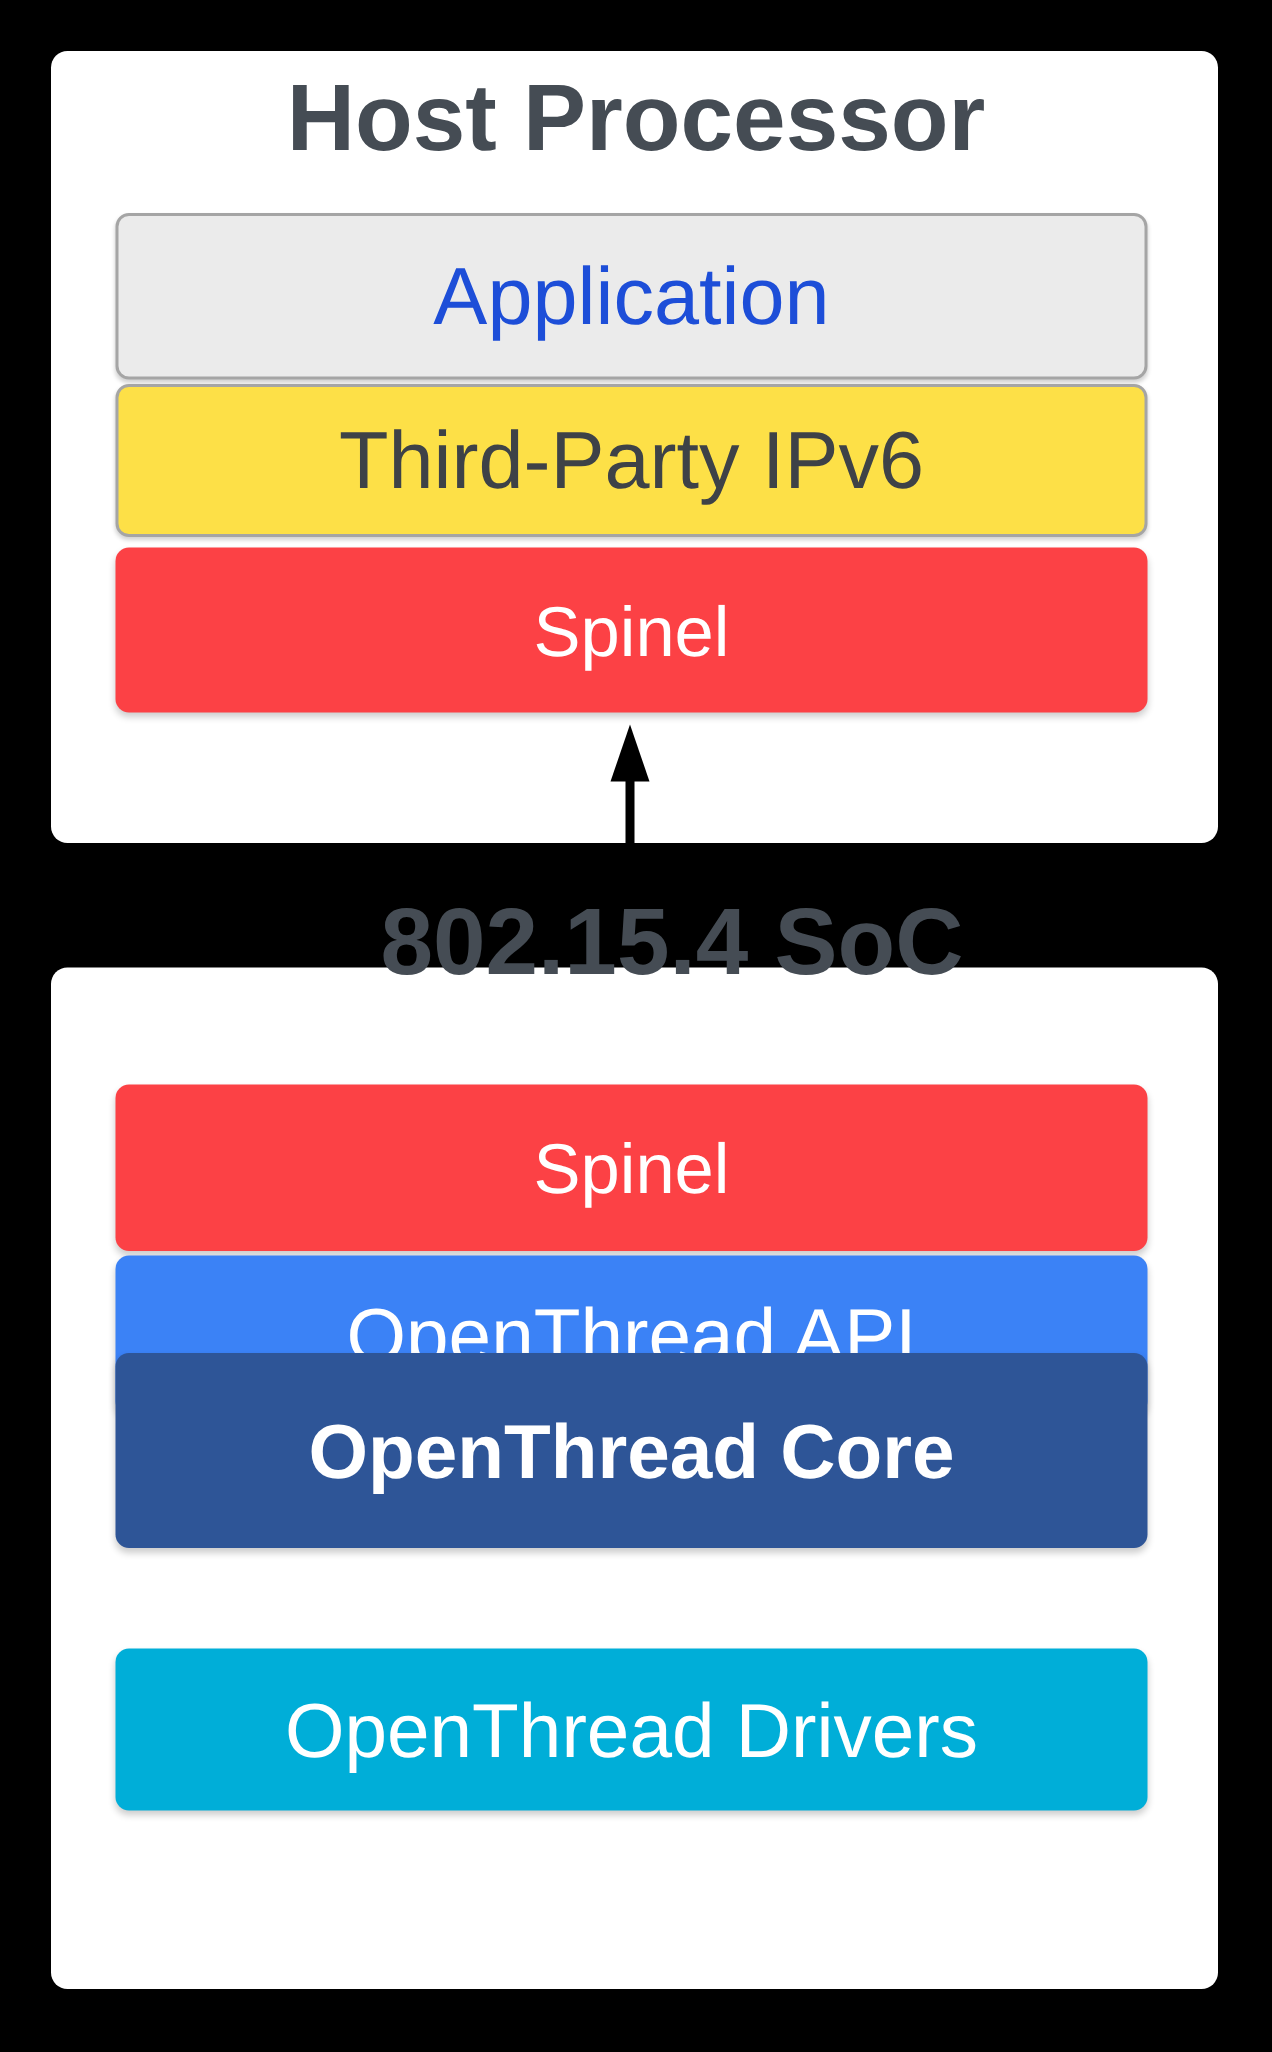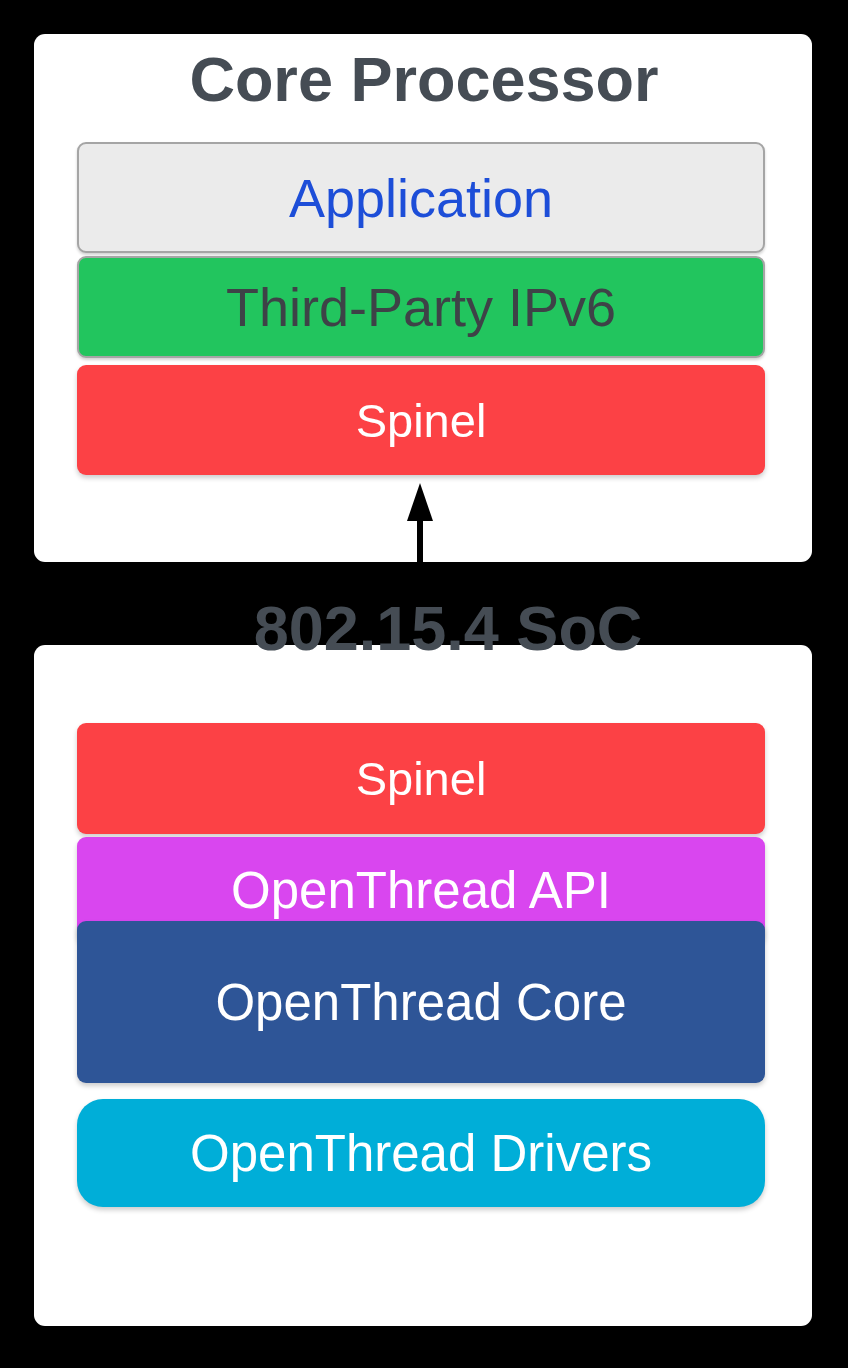--- a/index.html
+++ b/index.html
@@ -61,55 +61,55 @@
     text-align: right;
   }
   .layer.spinel { font-size: 47px; }
   
   .l-application { top: 142px; height: 111px; }
   .l-thirdparty  { top: 256px; height: 102px; }
   .l-spinel-top  { top: 365px; height: 110px; }
   
   .l-spinel-bot  { top: 723px; height: 111px; }
   .l-ot-api      { top: 837px; height: 106px; }
-  .l-ot-core     { top: 921px; height: 162px; }
+  .l-ot-core     { top: 902px; height: 130px; font-weight: bold; }
   .l-ot-drivers  { top: 1099px; height: 108px; }
   .connector {
     position: absolute;
     left: 406px; top: 481px;
     width: 28px; height: 239px;
   }
 </style>
 </head>
 <body style="background: rgb(0, 0, 0);">
 
 <div class="stage">
 
   <div class="card card-host" style="background: rgb(255, 255, 255);"></div>
-  <div class="card-title title-host" style="color: rgb(69, 76, 84);">Core Processor</div>
+  <div class="card-title title-host" style="color: rgb(69, 76, 84);">Host Processor</div>
 
   <div class="layer gray l-application" style="background: rgb(235, 235, 235); border-color: rgb(165, 165, 165); color: #1d4ed8;">Application</div>
 
-  <div class="layer gray l-thirdparty" style="background: #22c55e; border-color: rgb(165, 165, 165); color: rgb(62, 66, 71);">Third-Party IPv6</div>
+  <div class="layer gray l-thirdparty" style="background: #fde047; border-color: rgb(165, 165, 165); color: rgb(62, 66, 71);">Third-Party IPv6</div>
 
   <div class="layer colored spinel l-spinel-top" style="background: rgb(252, 65, 69); color: rgb(255, 255, 255);">Spinel</div>
 
   <div class="connector">
     <svg width="28" height="239" viewBox="0 0 28 239">
       <polygon class="arrow-part" points="14,2 27,40 1,40" fill="#000000"></polygon>
       <rect class="arrow-part" x="11" y="36" width="6" height="167" fill="#000000"></rect>
       <polygon class="arrow-part" points="1,199 27,199 14,237" fill="#000000"></polygon>
     </svg>
   </div>
 
   <div class="card card-soc" style="background: rgb(255, 255, 255);"></div>
 
   <div class="layer colored spinel l-spinel-bot" style="background: rgb(252, 65, 69); color: rgb(255, 255, 255);">Spinel</div>
 
-  <div class="layer colored l-ot-api" style="background: #d946ef; color: rgb(255, 255, 255);">OpenThread API</div>
+  <div class="layer colored l-ot-api" style="background: #3b82f6; color: rgb(255, 255, 255);">OpenThread API</div>
 
   <div class="layer colored l-ot-core" style="background: rgb(46, 85, 151); color: rgb(255, 255, 255);">OpenThread Core</div>
 
-  <div class="layer colored l-ot-drivers" style="background: rgb(0, 174, 216); color: rgb(255, 255, 255); border-radius: 26px;">OpenThread Drivers</div>
+  <div class="layer colored l-ot-drivers" style="background: rgb(0, 174, 216); color: rgb(255, 255, 255);">OpenThread Drivers</div>
 
   <div class="card-title title-soc" style="color: rgb(69, 76, 84);">802.15.4 SoC</div>
 
 </div>
 
 </body></html>

